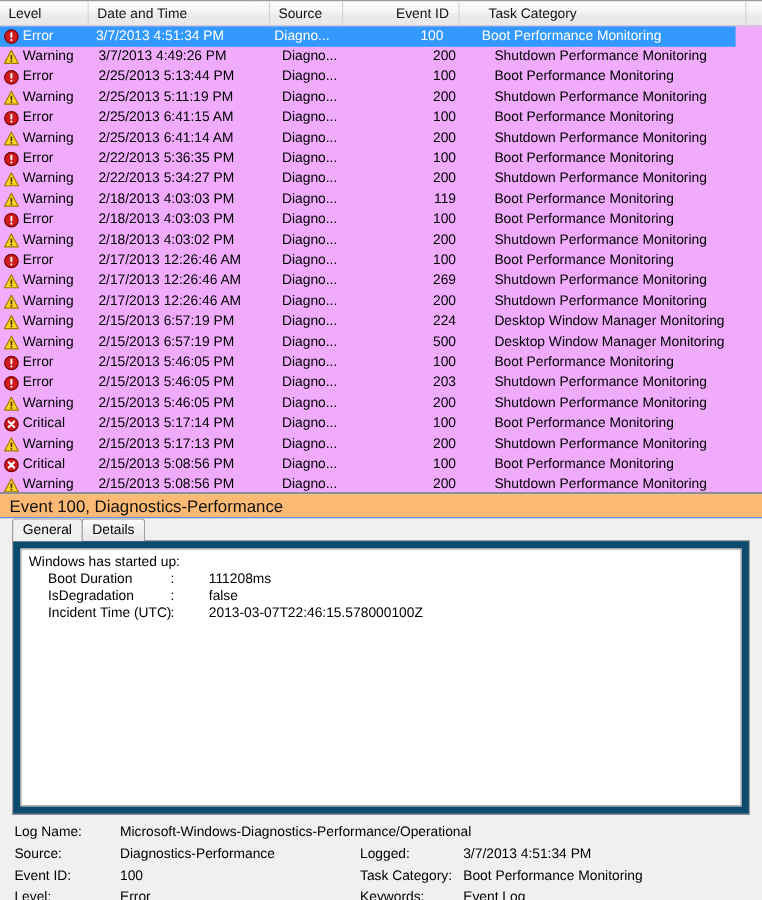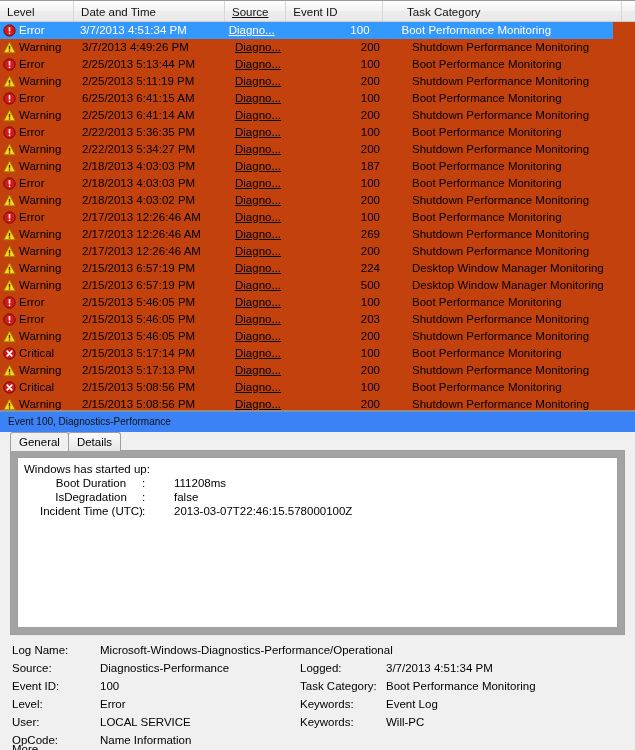--- a/index.html
+++ b/index.html
@@ -23,21 +23,21 @@
     height: 750px;
     box-sizing: border-box;
   }
 
   
   .list-pane {
     position: absolute;
     left: 0; top: 0;
     width: 635px;
     height: 410px;
-    background: #c2410c;
+    background: #f0abfc;
     box-sizing: border-box;
     border-top: 1px solid #9a9a9a;
     overflow: hidden;
   }
   .header-row {
     display: flex;
     height: 21px;
     box-sizing: border-box;
     background: linear-gradient(to bottom, #fdfdfd 0%, #f4f4f4 48%, #ededed 50%, #e8e8e8 100%);
     border-bottom: 1px solid #cfcfcf;
@@ -47,27 +47,27 @@
   }
   .hcell {
     box-sizing: border-box;
     padding: 3px 6px 0 7px;
     border-right: 1px solid #d6d6d6;
     white-space: nowrap;
     overflow: hidden;
     line-height: 17px;
     height: 20px;
   }
-  .hcell.num { padding-right: 8px; }
+  .hcell.num { text-align: right; padding-right: 8px; }
   .hcell.last { border-right: 1px solid #d6d6d6; }
   .hcell.filler { border-right: none; flex: 1 1 auto; }
 
   .col-level   { width: 75px; }
   .col-date    { width: 153px; }
-  .col-source  { width: 62px; text-decoration: underline; }
+  .col-source  { width: 62px; }
   .col-eventid { width: 98px; }
   .col-task    { width: 225px; margin-left: 17px; }
 
   .rows {
     position: relative;
   }
   .row {
     display: flex;
     height: 17px;
     line-height: 17px;
@@ -112,23 +112,23 @@
     width: 635px;
     height: 340px;
     background: #f0f0f0;
     box-sizing: border-box;
     border-top: 2px solid #8f8f8f;
   }
   .detail-title {
     height: 20px;
     line-height: 20px;
     padding-left: 8px;
-    font-size: 10px;
+    font-size: 14px;
     color: #111;
-    background: #3b82f6;
+    background: #fdba74;
     border-bottom: 1px solid #3b82f6;
     box-sizing: border-box;
   }
   .tabs-wrap {
     position: relative;
     padding-left: 10px;
     height: 19px;
     box-sizing: border-box;
     background: #f0f0f0;
   }
@@ -156,42 +156,42 @@
     background: #f0f0f0;
     border-color: #9d9d9d;
     z-index: 3;
     color: #000;
   }
   .tab-content {
     position: relative;
     margin: 4px 10px 0 10px;
     border: 1px solid #9d9d9d;
     border-top: 1px solid #9d9d9d;
-    background: #a3a3a3;
-    box-sizing: border-box;
-    height: 185px;
+    background: #0c4a6e;
+    box-sizing: border-box;
+    height: 229px;
     padding: 6px;
     margin-top: -1px;
   }
   .desc-box {
     background: #ffffff;
     border: 1px solid #a0a0a0;
     box-sizing: border-box;
     height: 100%;
     padding: 4px 6px;
     overflow: hidden;
     font-size: 11.5px;
     line-height: 14px;
   }
   .desc-line { white-space: pre; }
   .desc-kv {
     display: flex;
     white-space: pre;
   }
-  .kv-key  { width: 118px; padding-left: 16px; box-sizing: border-box; text-align: center; }
+  .kv-key  { width: 118px; padding-left: 16px; box-sizing: border-box; }
   .kv-colon{ width: 32px; }
   .kv-val  { }
 
   
   .meta {
     position: relative;
     margin: 6px 0 0 0;
     padding: 0 0 0 12px;
     font-size: 11.5px;
     line-height: 17px;
@@ -288,21 +288,21 @@
           <div class="cell level col-level">
             <span class="ico">
               <svg width="13" height="13" viewBox="0 0 13 13">
                 <circle cx="6.5" cy="6.5" r="5.6" fill="#cf1b1b" stroke="#7c0000" stroke-width="1"></circle>
                 <rect x="5.7" y="2.9" width="1.6" height="4.6" rx="0.6" fill="#ffffff"></rect>
                 <rect x="5.7" y="8.5" width="1.6" height="1.7" rx="0.6" fill="#ffffff"></rect>
               </svg>
             </span>
             <span>Error</span>
           </div>
-          <div class="cell col-date">6/25/2013 6:41:15 AM</div>
+          <div class="cell col-date">2/25/2013 6:41:15 AM</div>
           <div class="cell col-source">Diagno...</div>
           <div class="cell col-eventid num">100</div>
           <div class="cell col-task">Boot Performance Monitoring</div>
         </div>
         <div class="row">
           <div class="cell level col-level">
             <span class="ico">
               <svg width="13" height="13" viewBox="0 0 13 13">
                 <path d="M6.5 1 L12.3 11.8 L0.7 11.8 Z" fill="#ffd321" stroke="#a07800" stroke-width="1" stroke-linejoin="round"></path>
                 <rect x="5.8" y="4.8" width="1.4" height="3.8" fill="#4a3800"></rect>
@@ -354,21 +354,21 @@
               <svg width="13" height="13" viewBox="0 0 13 13">
                 <path d="M6.5 1 L12.3 11.8 L0.7 11.8 Z" fill="#ffd321" stroke="#a07800" stroke-width="1" stroke-linejoin="round"></path>
                 <rect x="5.8" y="4.8" width="1.4" height="3.8" fill="#4a3800"></rect>
                 <rect x="5.8" y="9.3" width="1.4" height="1.4" fill="#4a3800"></rect>
               </svg>
             </span>
             <span>Warning</span>
           </div>
           <div class="cell col-date">2/18/2013 4:03:03 PM</div>
           <div class="cell col-source">Diagno...</div>
-          <div class="cell col-eventid num">187</div>
+          <div class="cell col-eventid num">119</div>
           <div class="cell col-task">Boot Performance Monitoring</div>
         </div>
         <div class="row">
           <div class="cell level col-level">
             <span class="ico">
               <svg width="13" height="13" viewBox="0 0 13 13">
                 <circle cx="6.5" cy="6.5" r="5.6" fill="#cf1b1b" stroke="#7c0000" stroke-width="1"></circle>
                 <rect x="5.7" y="2.9" width="1.6" height="4.6" rx="0.6" fill="#ffffff"></rect>
                 <rect x="5.7" y="8.5" width="1.6" height="1.7" rx="0.6" fill="#ffffff"></rect>
               </svg>

